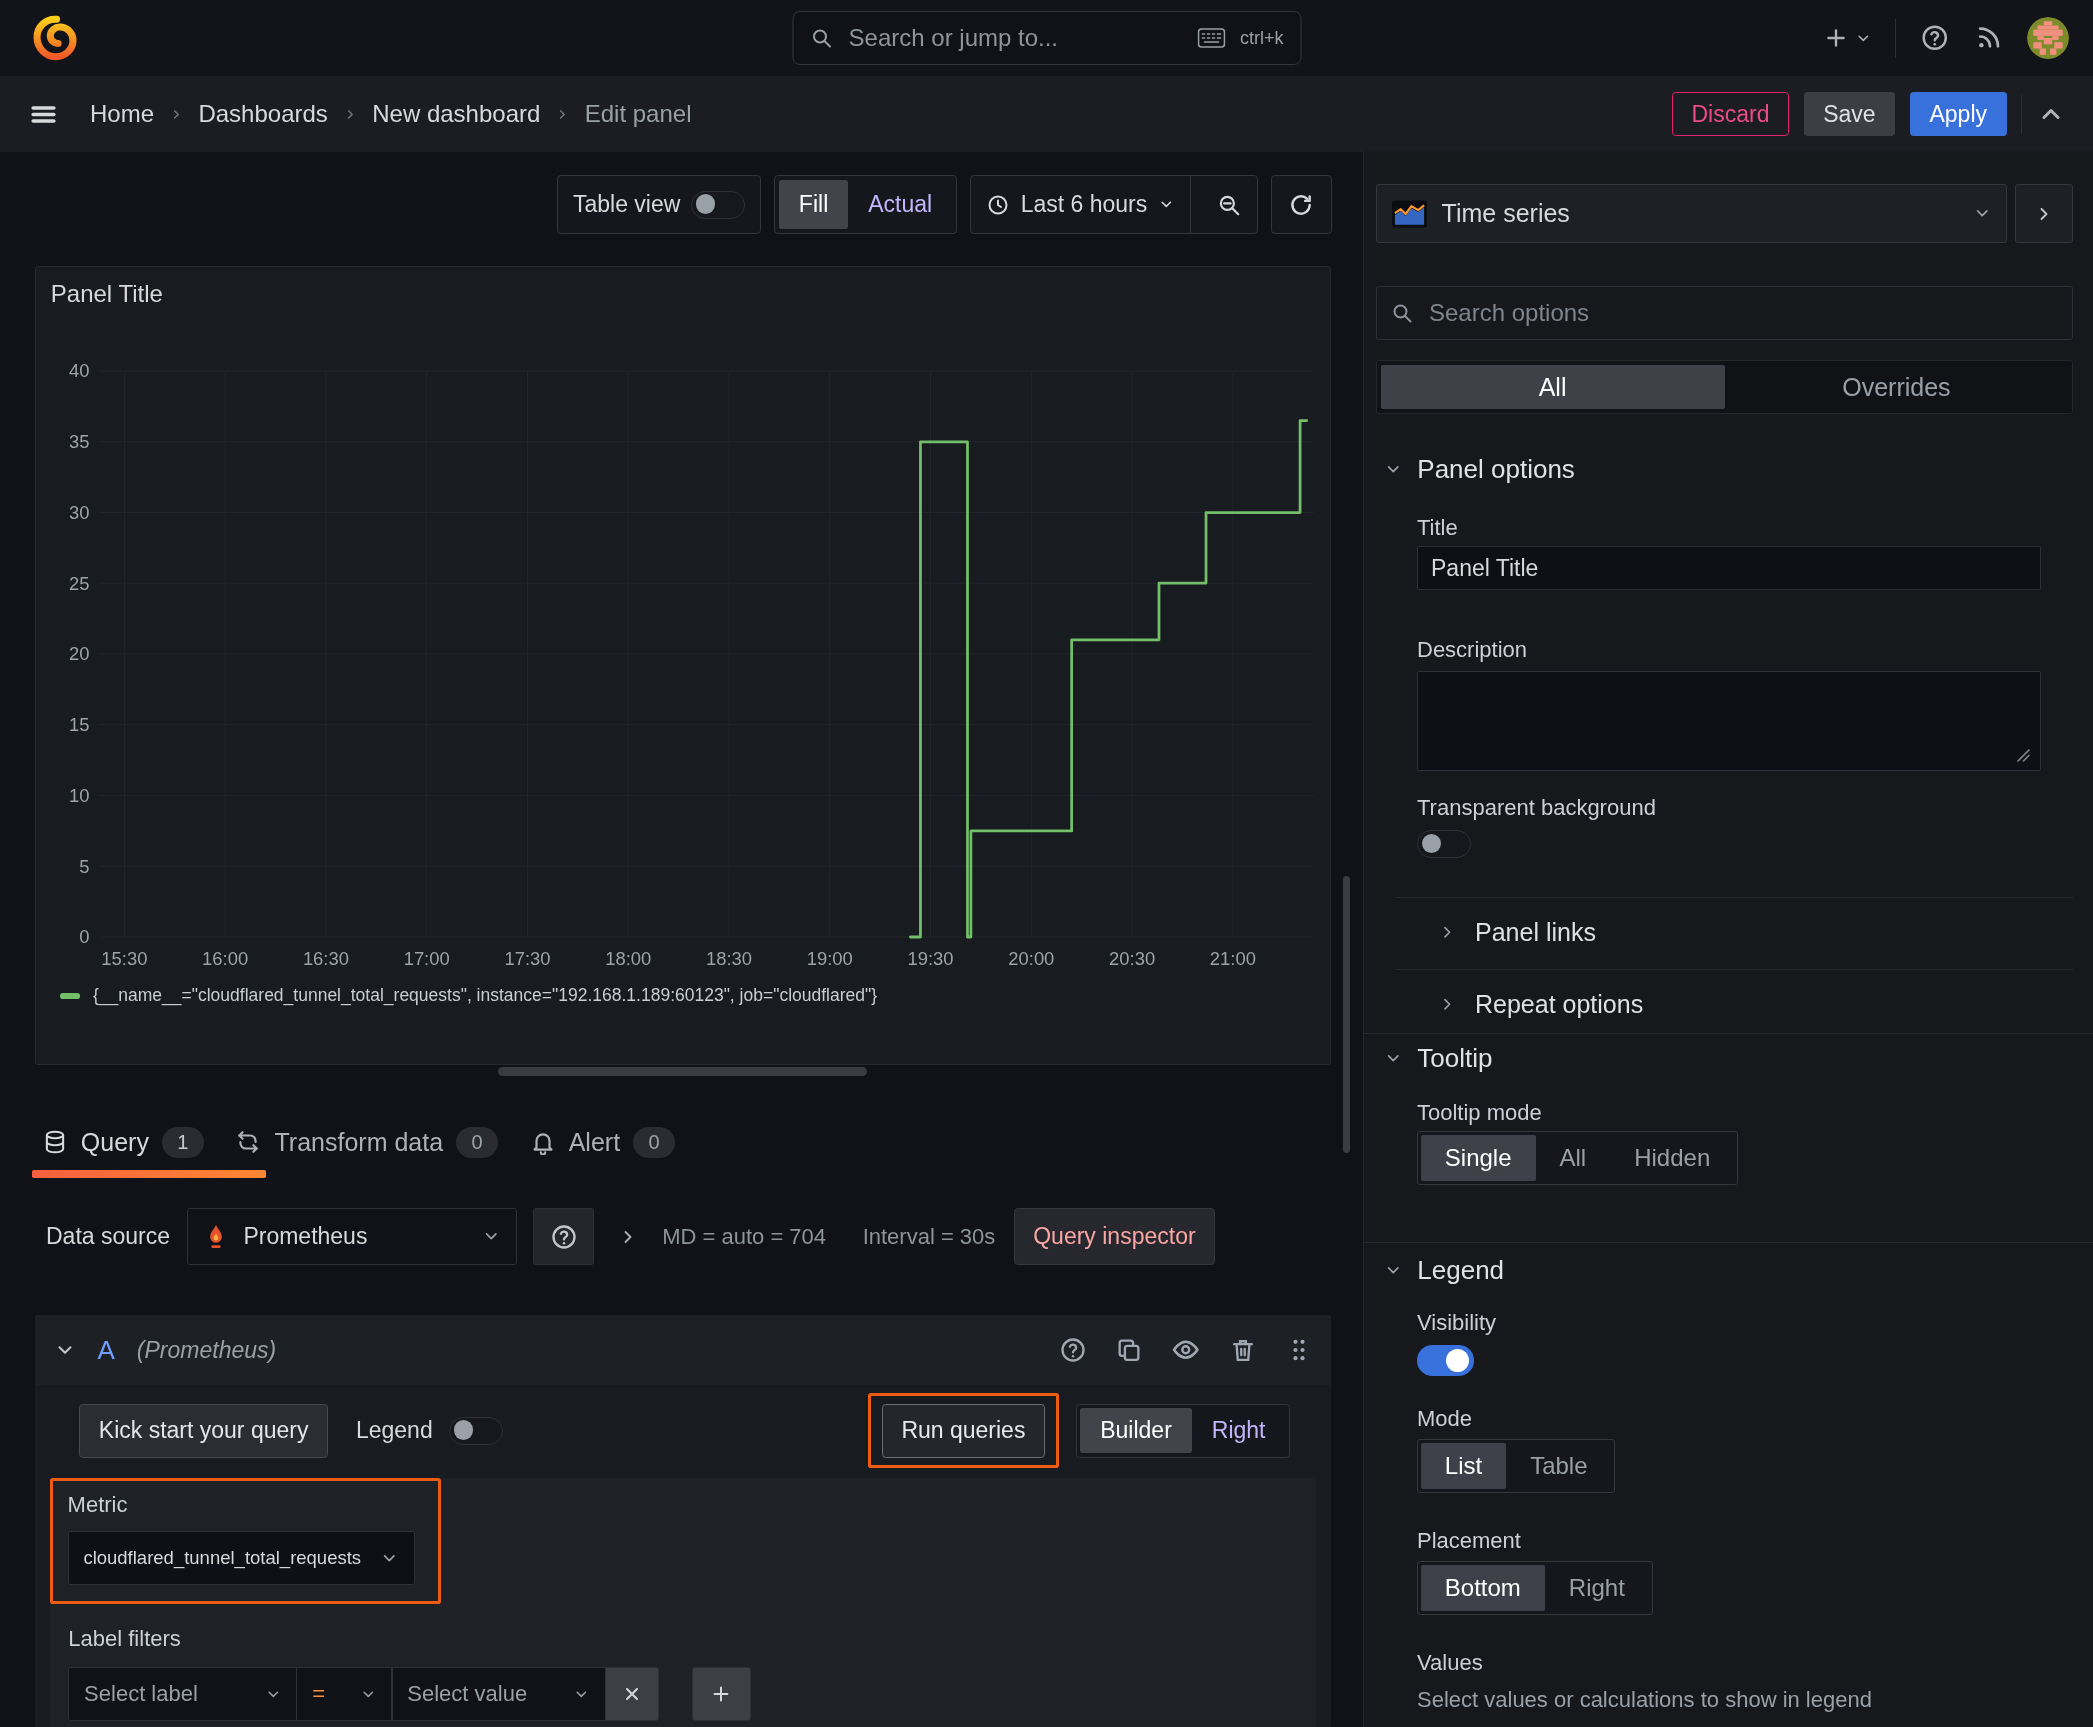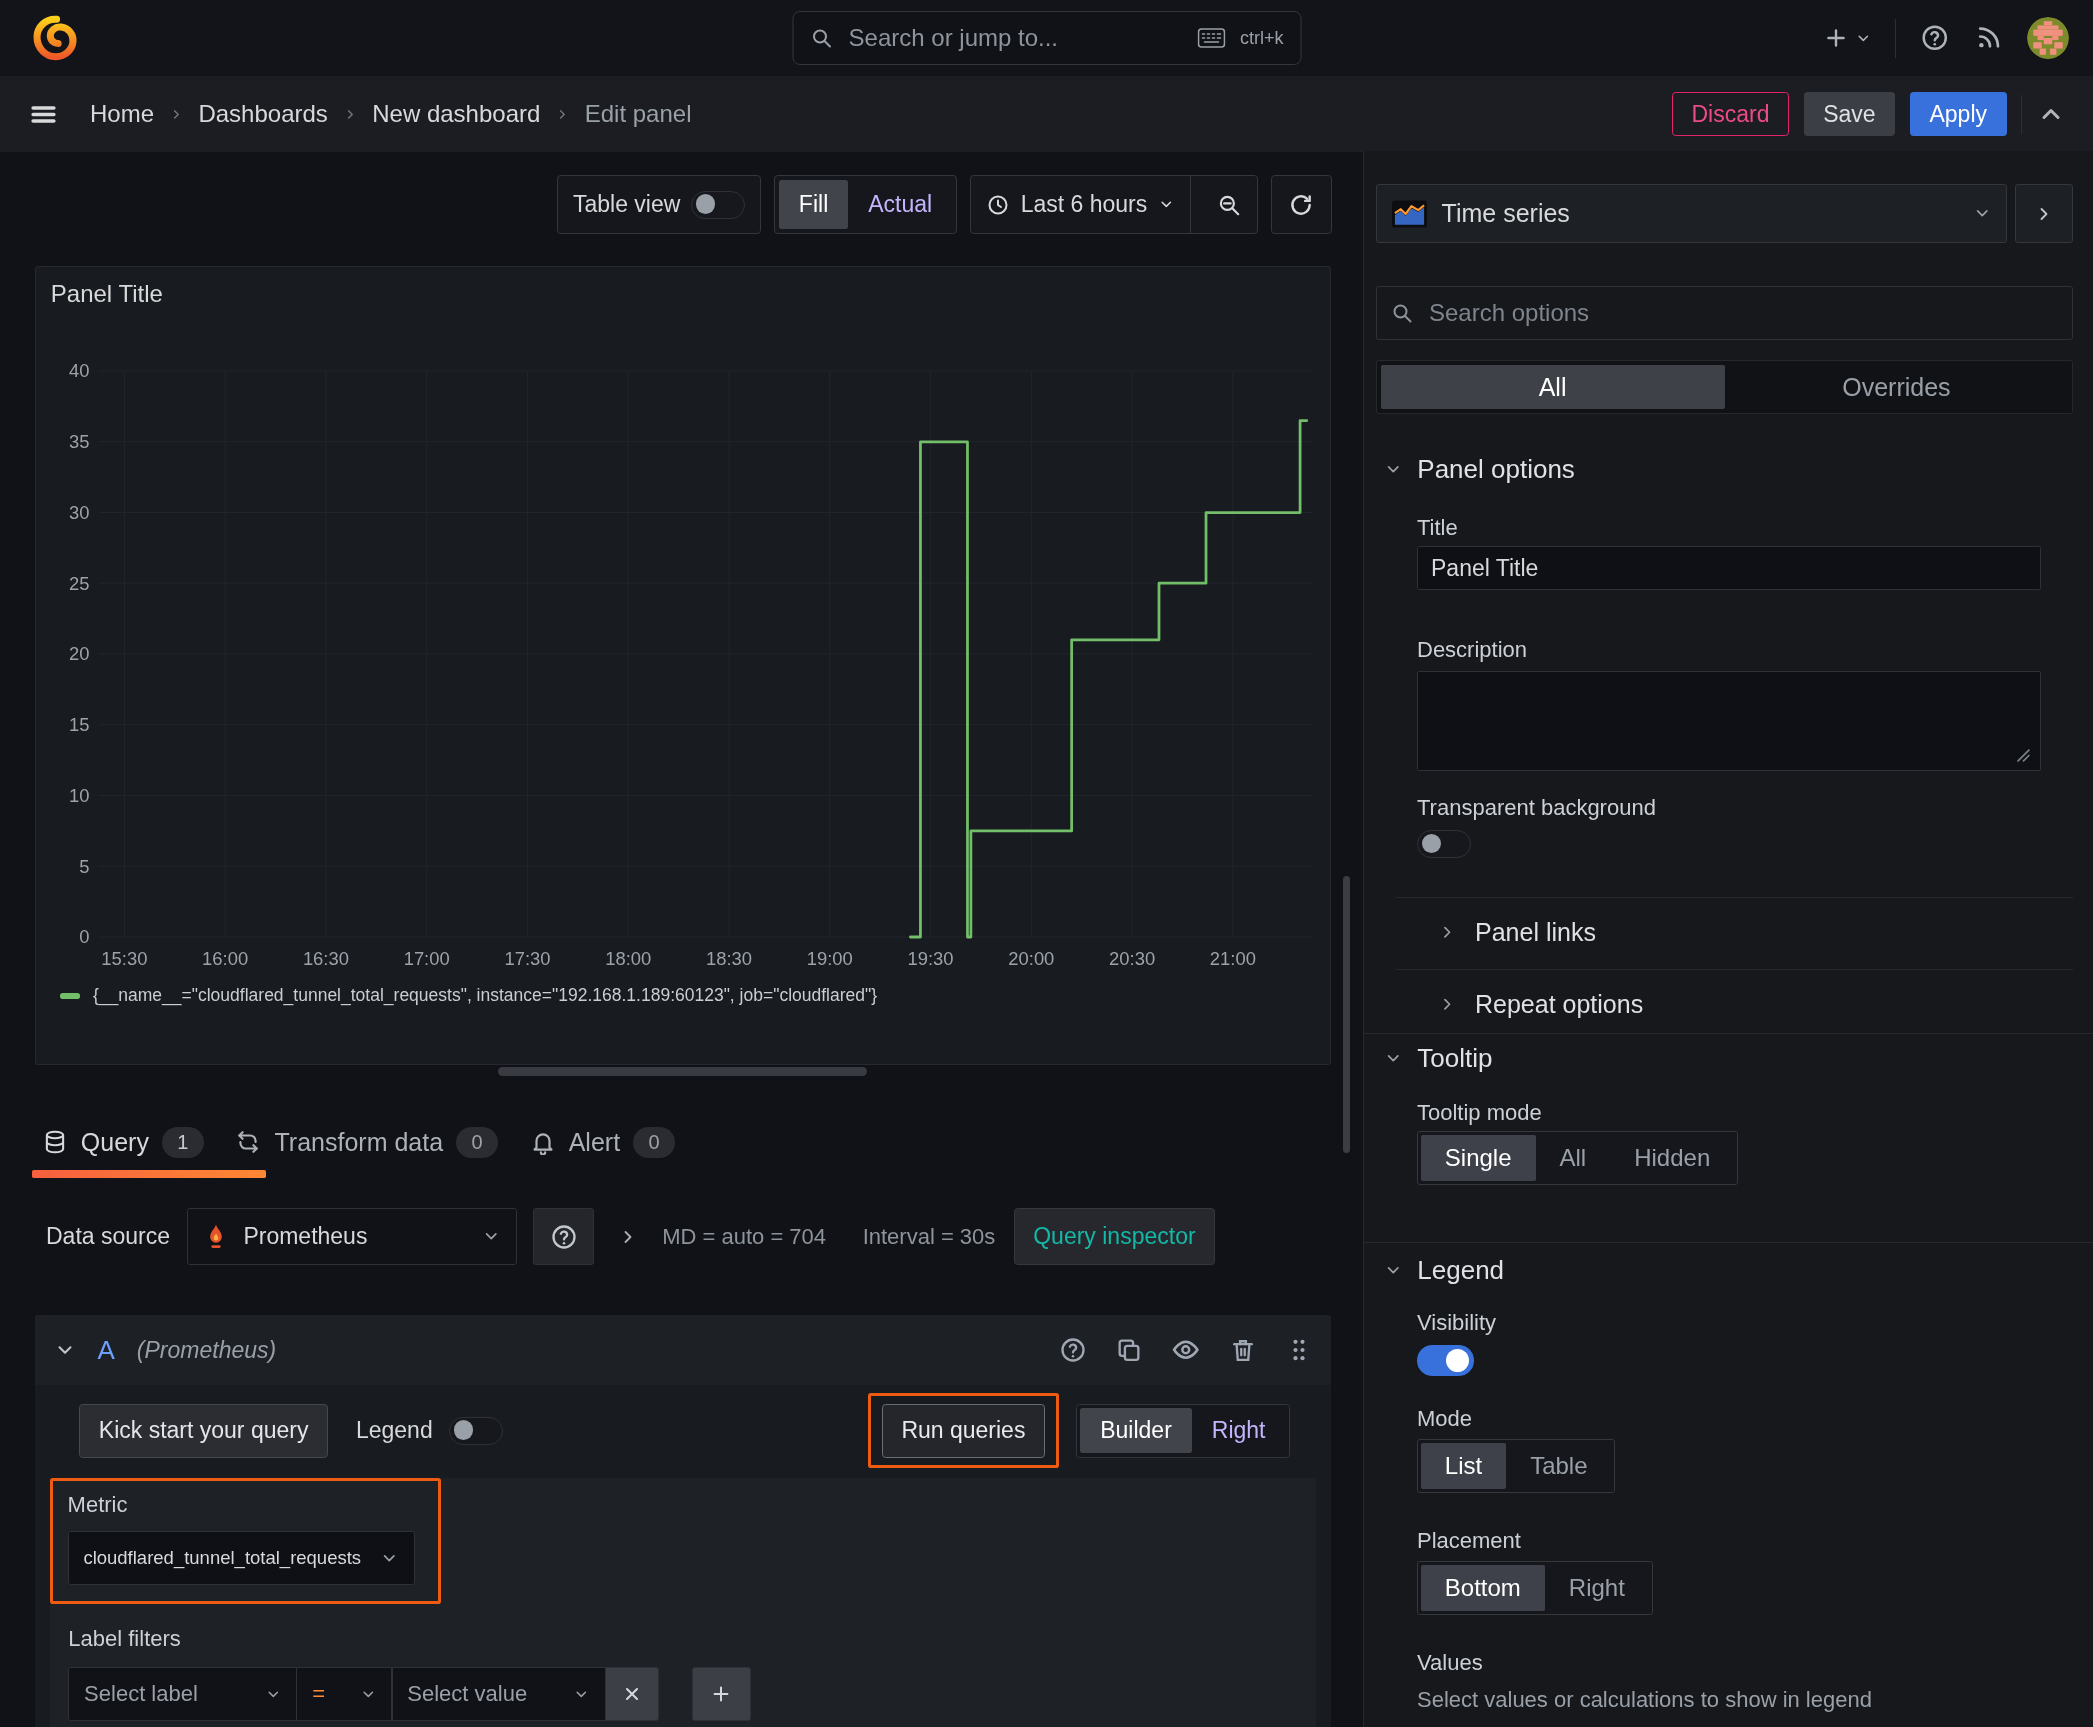--- a/index.html
+++ b/index.html
@@ -74,21 +74,21 @@
                  background:linear-gradient(90deg,#f55f3e,#ff8833);}
 
   
   .dsrow{position:absolute;left:46px;top:1057px;height:57px;display:flex;align-items:center;gap:16.6px;}
   .ds-label{font-size:23px;color:#d8d9da;}
   .dd{display:flex;align-items:center;gap:13px;background:#111217;border:0.9px solid #2e3138;border-radius:2.8px;
       padding:0 14.8px;height:57px;box-sizing:border-box;font-size:23px;color:#d8d9da;}
   .sq-btn{width:61px;height:57px;border:0.9px solid #2e3138;border-radius:2.8px;background:#24262c;
           display:flex;align-items:center;justify-content:center;color:#c2c7cd;box-sizing:border-box;}
   .stats{font-size:22px;color:#8e949c;}
-  .btn-inspector{height:57px;background:#26282e;border:0.9px solid #34373c;color:#14b8a6;font-size:23px;}
+  .btn-inspector{height:57px;background:#26282e;border:0.9px solid #34373c;color:#fca5a5;font-size:23px;}
 
   
   .qcard{position:absolute;left:35px;top:1164px;width:1296px;height:413px;background:#181b1f;
          border-radius:2.8px;overflow:hidden;}
   .qhead{height:70px;background:#1d2025;display:flex;align-items:center;padding:0 18.5px;gap:22px;box-sizing:border-box;}
   .refid{color:#6e9fff;font-size:26px;font-weight:500;}
   .refds{color:#9aa0a8;font-size:23px;font-style:italic;}
   .qhead-icons{margin-left:auto;display:flex;align-items:center;gap:28px;color:#9fa7b3;}
   .qbody{padding:13px 14.8px 0 14.8px;}
   .krow{display:flex;align-items:center;gap:28px;height:65px;}

